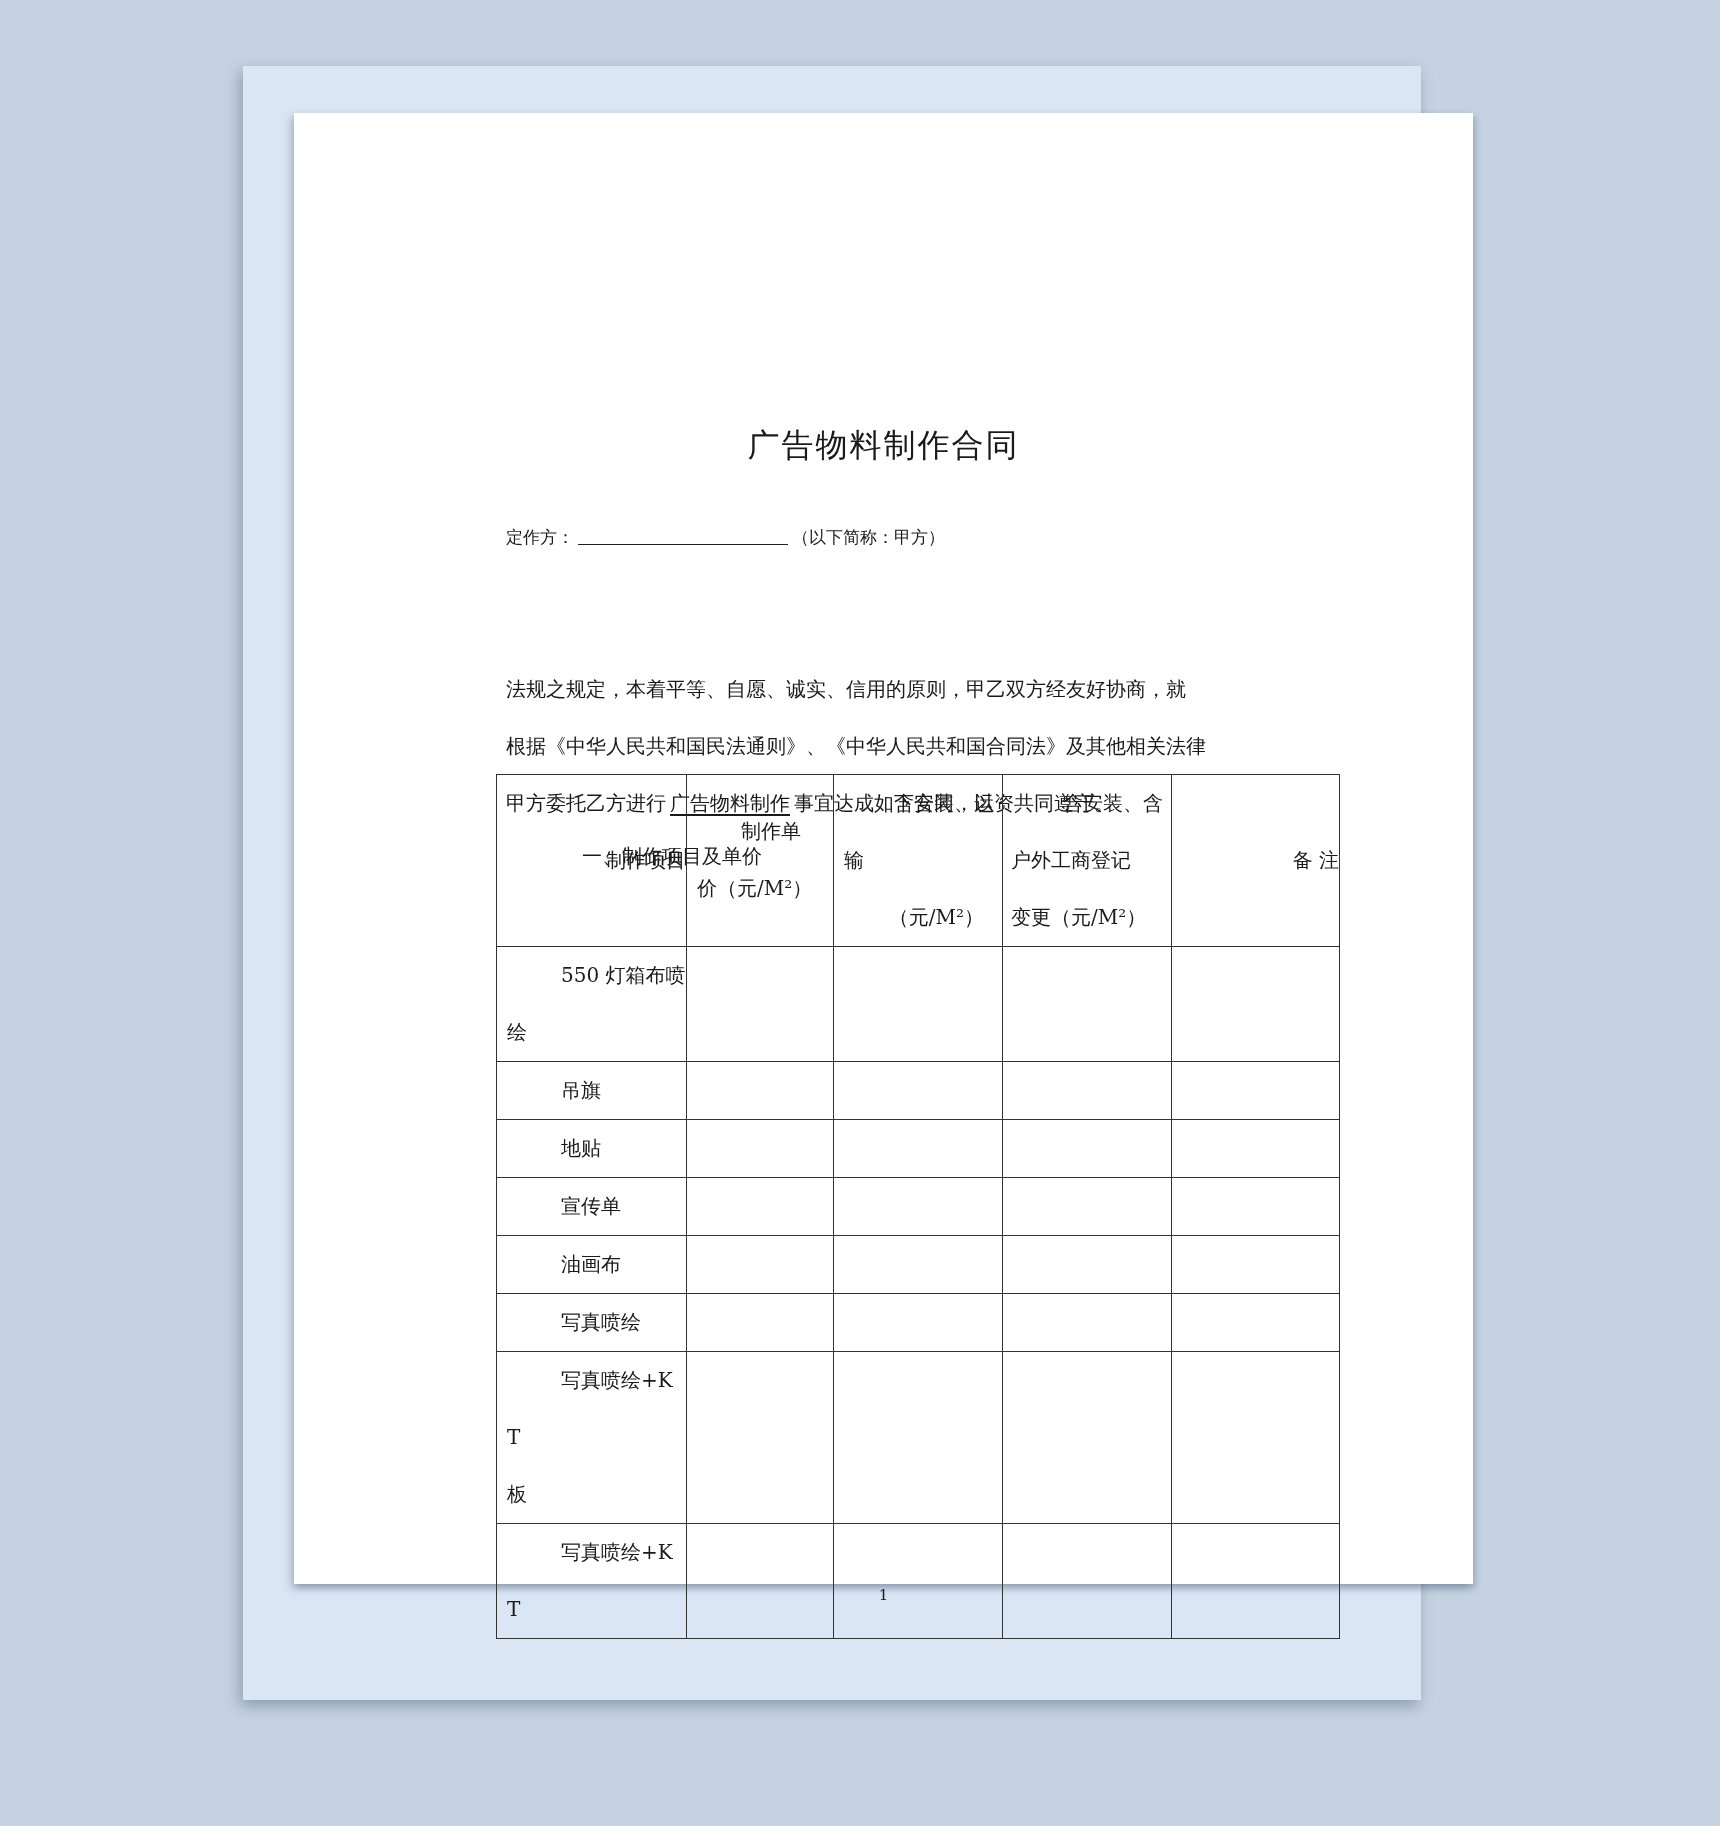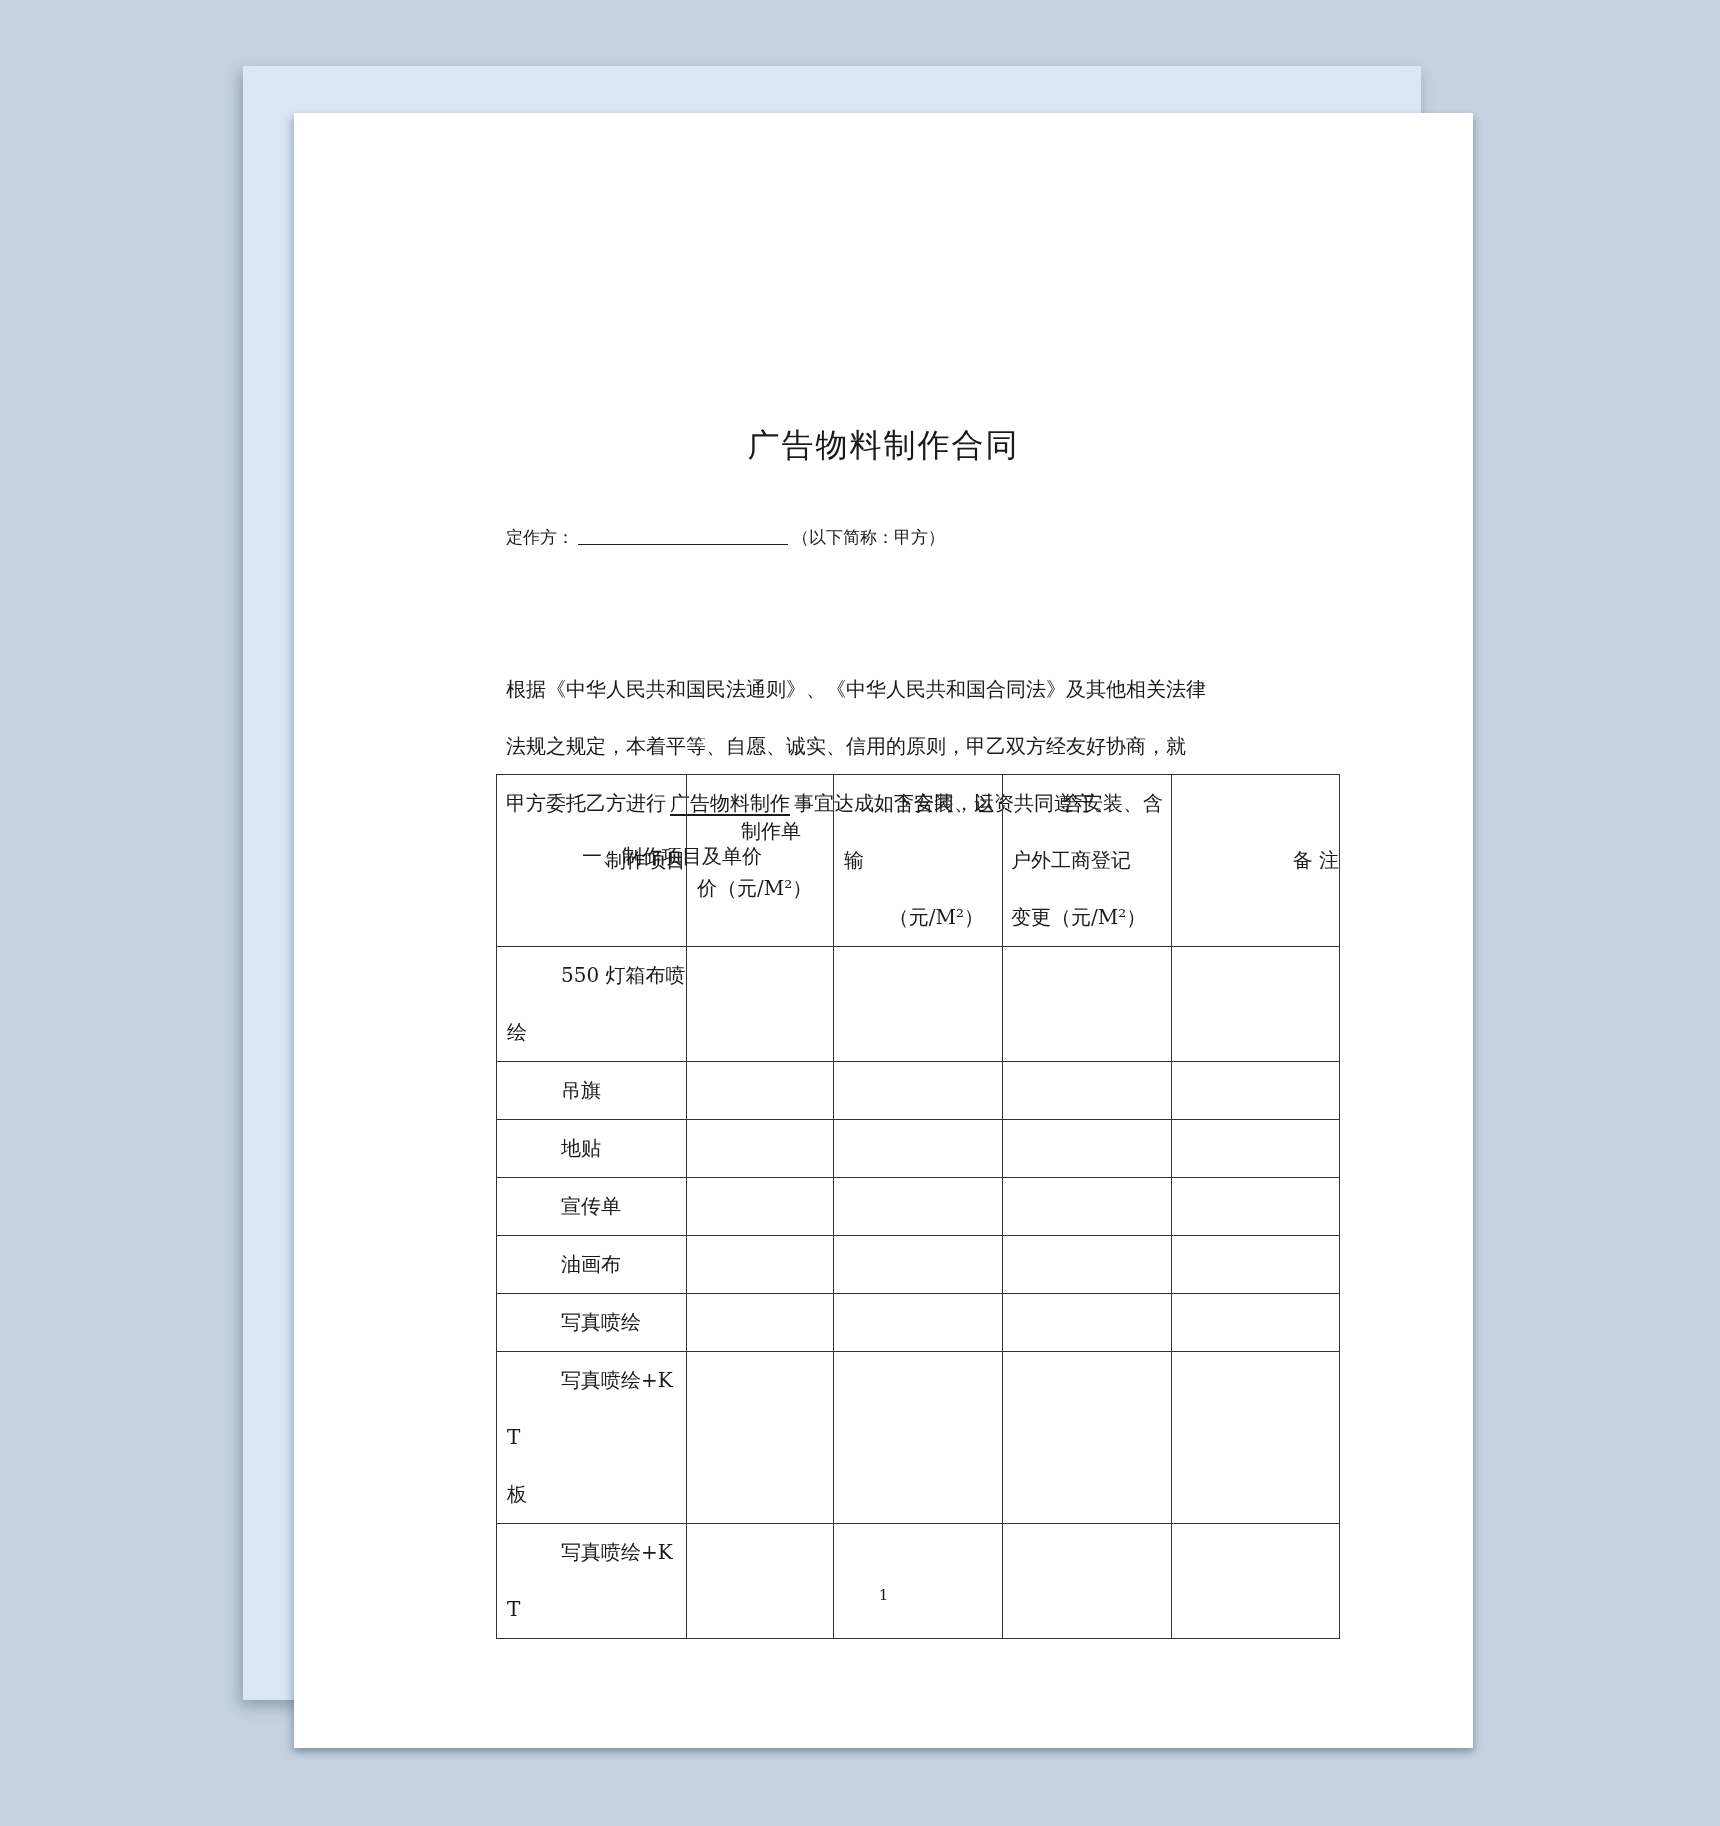--- a/index.html
+++ b/index.html
@@ -22,21 +22,21 @@
       width: 1178px;
       height: 1634px;
       background: #dbe6f4;
       box-shadow: -3px 6px 14px rgba(70, 90, 115, 0.45);
     }
     .front-page {
       position: absolute;
       left: 294px;
       top: 113px;
       width: 1179px;
-      height: 1635px;
+      height: 1471px;
       background: #ffffff;
       box-shadow: -3px 4px 8px rgba(70, 90, 115, 0.35), 3px 4px 6px rgba(70, 90, 115, 0.25);
     }
     .doc-title {
       position: absolute;
       left: 0;
       right: 0;
       top: 312px;
       text-align: center;
       font-size: 32px;
@@ -134,22 +134,22 @@
   <div class="doc-title">广告物料制作合同</div>
 
   <div class="party-line a">
     <span>定作方：</span>
     <span class="blank"></span>
     <span>（以下简称：甲方）</span>
   </div>
 
 
   <div class="para">
+    <span class="line">法规之规定，本着平等、自愿、诚实、信用的原则，甲乙双方经友好协商，就</span>
     <span class="line">根据《中华人民共和国民法通则》、《中华人民共和国合同法》及其他相关法律</span>
-    <span class="line">法规之规定，本着平等、自愿、诚实、信用的原则，甲乙双方经友好协商，就</span>
     <span class="line"><span>甲方委托乙方进行</span><span class="underlined">广告物料制作</span><span>事宜达成如下合同，以资共同遵守。</span></span>
   </div>
 
   <div class="section-heading">一、制作项目及单价</div>
 
   <table class="items">
     <colgroup>
       <col style="width:190px">
       <col style="width:147px">
       <col style="width:169px">

